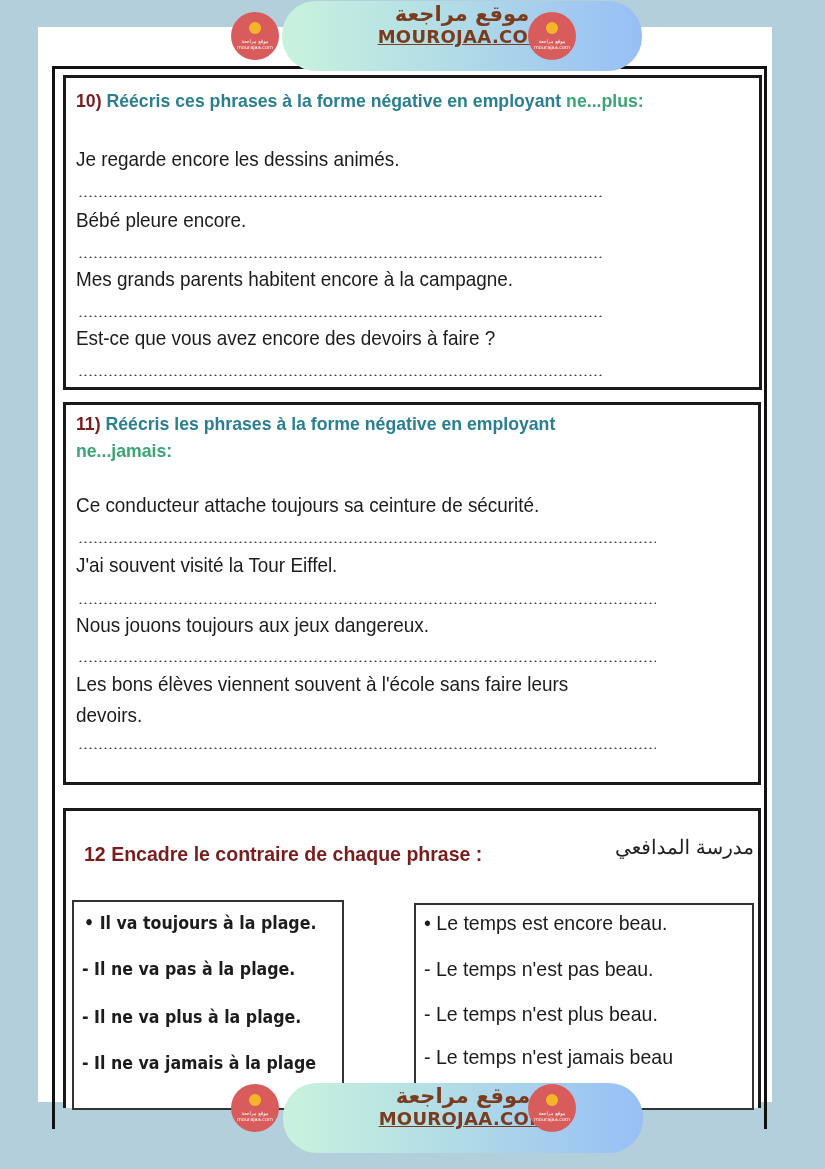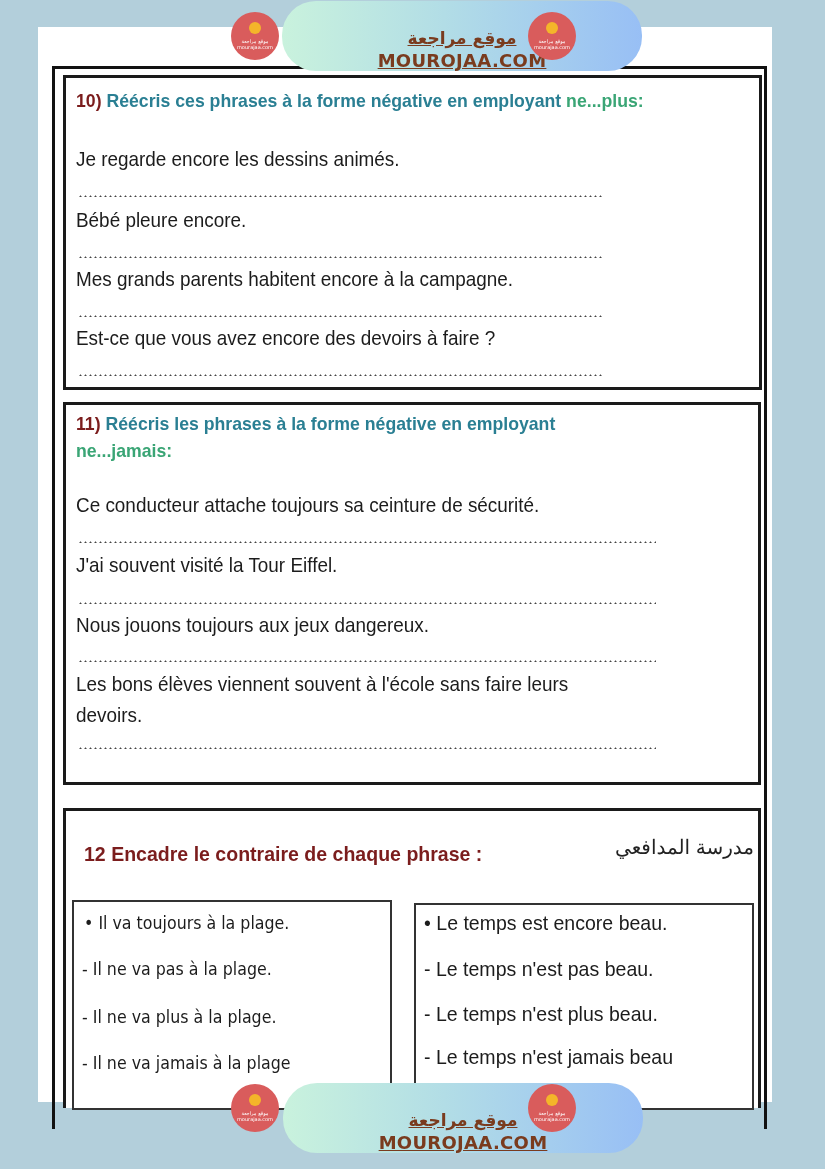--- a/index.html
+++ b/index.html
@@ -41,33 +41,33 @@
     position:absolute; left:84px; top:842px; font-size:21px; font-weight:bold; color:#7b1d1d;
     white-space:nowrap; transform:scaleX(0.93); transform-origin:left top;
   }
   .arabic {
     position:absolute; left:615px; top:835px; font-size:20px; color:#222;
     font-family:Liberation Sans, sans-serif; direction:rtl; white-space:nowrap;
   }
   .optbox {
     position:absolute; border:2px solid #333; background:#fff; box-sizing:border-box;
   }
-  .optL { left:72px; top:900px; width:320px; height:210px; }
+  .optL { left:72px; top:900px; width:272px; height:210px;font-weight:bold; }
   .optR { left:414px; top:903px; width:340px; height:207px; }
   .opt {
     position:absolute; white-space:nowrap; color:#1c1c1c;
   }
   .optL .opt { font-family:"DejaVu Sans", sans-serif; font-size:18px; transform:scaleX(0.88); transform-origin:left top;}
   .optR .opt { font-family:"Liberation Sans", sans-serif; font-size:21px; transform:scaleX(0.93); transform-origin:left top;}
   .badge {
     position:absolute; width:360px; height:70px; border-radius:34px;
     background:linear-gradient(90deg,#c9f2dd 0%, #b2dde6 45%, #98bff5 100%);
     text-align:center; color:#7a3b1e; font-weight:bold;
   }
-  .badge .ar { font-family:"DejaVu Sans", sans-serif; font-size:17px; line-height:24px; margin-top:25px; text-decoration:underline; direction:rtl;}
+  .badge .ar { font-family:"DejaVu Sans", sans-serif; font-size:21px; line-height:24px; margin-top:1px; direction:rtl;}
   .badge .en { font-family:"DejaVu Sans", sans-serif; font-size:18px; line-height:22px; text-decoration:underline; letter-spacing:0.3px;}
   .circle {
     position:absolute; width:48px; height:48px; border-radius:50%; background:#d95c5c;
     text-align:center;
   }
   .circle .dot { width:12px; height:12px; border-radius:50%; background:#f4b52a; margin:10px auto 0; }
   .circle .mini { font-size:5px; color:#fff; line-height:6px; margin-top:4px; font-family:"DejaVu Sans", sans-serif;}
 </style>
 </head>
 <body>

